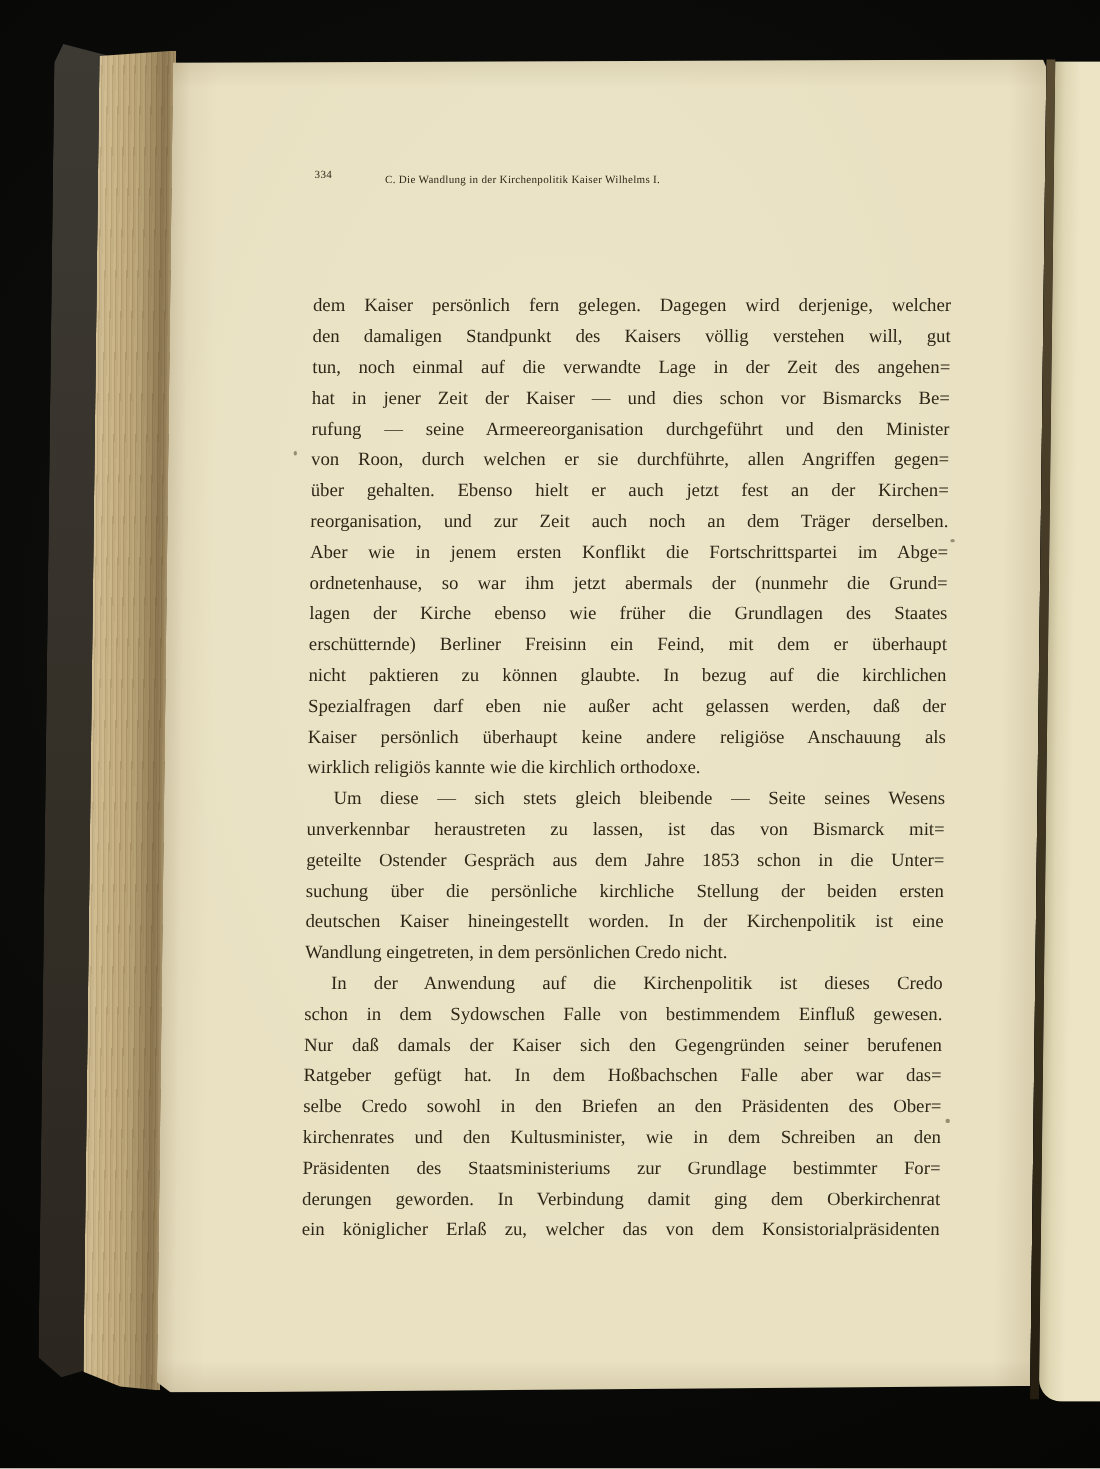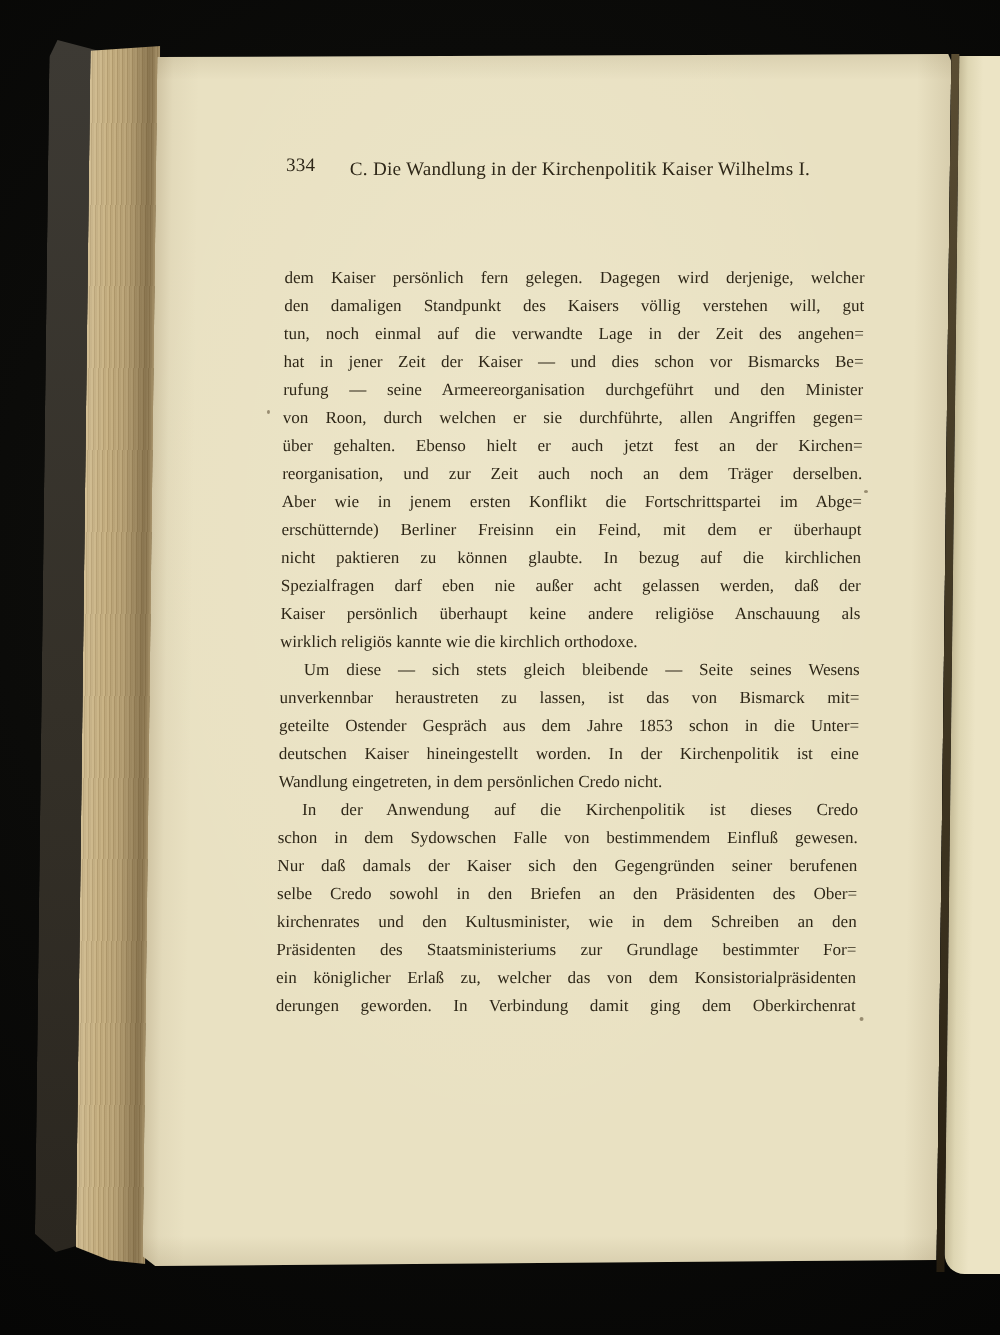--- a/index.html
+++ b/index.html
@@ -53,21 +53,21 @@
     background:
       linear-gradient(90deg, #c5bb97 0px, #ded6b3 9px, #ece4c5 24px),
       #ece4c5;
     border-bottom-left-radius: 20px;
   }
 
   
   .text-area { position: absolute; left: 130px; top: 100px; width: 580px; color: #2e2718; }
   .running-header {
     position: relative; height: 24px; margin-bottom: 28px;
-    font-size: 19px; letter-spacing: 0.3px; white-space: nowrap;
+    font-size: 10px; letter-spacing: 0.3px; white-space: nowrap;
   }
   .page-number { position: absolute; left: 0; top: 0; }
   .header-title { position: absolute; left: 64px; top: 4px; }
 
   .body-text { position: absolute; left: 0; top: 110px; width: 580px; }
   .line {
     height: 28px; line-height: 28px; font-size: 17px;
     text-align: justify; text-align-last: justify;
     white-space: normal; overflow: hidden;
   }
@@ -104,44 +104,48 @@
           <div class="paragraph">
             <div class="line">dem Kaiser persönlich fern gelegen. Dagegen wird derjenige, welcher</div>
             <div class="line">den damaligen Standpunkt des Kaisers völlig verstehen will, gut</div>
             <div class="line">tun, noch einmal auf die verwandte Lage in der Zeit des angehen=</div>
             <div class="line">hat in jener Zeit der Kaiser — und dies schon vor Bismarcks Be=</div>
             <div class="line">rufung — seine Armeereorganisation durchgeführt und den Minister</div>
             <div class="line">von Roon, durch welchen er sie durchführte, allen Angriffen gegen=</div>
             <div class="line">über gehalten. Ebenso hielt er auch jetzt fest an der Kirchen=</div>
             <div class="line">reorganisation, und zur Zeit auch noch an dem Träger derselben.</div>
             <div class="line">Aber wie in jenem ersten Konflikt die Fortschrittspartei im Abge=</div>
+            <div class="line">ordnetenhause, so war ihm jetzt abermals der (nunmehr die Grund=</div>
+            <div class="line">lagen der Kirche ebenso wie früher die Grundlagen des Staates</div>
             <div class="line">erschütternde) Berliner Freisinn ein Feind, mit dem er überhaupt</div>
             <div class="line">nicht paktieren zu können glaubte. In bezug auf die kirchlichen</div>
             <div class="line">Spezialfragen darf eben nie außer acht gelassen werden, daß der</div>
             <div class="line">Kaiser persönlich überhaupt keine andere religiöse Anschauung als</div>
             <div class="line last">wirklich religiös kannte wie die kirchlich orthodoxe.</div>
           </div>
 
           <div class="paragraph">
             <div class="line indent">Um diese — sich stets gleich bleibende — Seite seines Wesens</div>
             <div class="line">unverkennbar heraustreten zu lassen, ist das von Bismarck mit=</div>
             <div class="line">geteilte Ostender Gespräch aus dem Jahre 1853 schon in die Unter=</div>
+            <div class="line">suchung über die persönliche kirchliche Stellung der beiden ersten</div>
             <div class="line">deutschen Kaiser hineingestellt worden. In der Kirchenpolitik ist eine</div>
             <div class="line last">Wandlung eingetreten, in dem persönlichen Credo nicht.</div>
           </div>
 
           <div class="paragraph">
             <div class="line indent">In der Anwendung auf die Kirchenpolitik ist dieses Credo</div>
             <div class="line">schon in dem Sydowschen Falle von bestimmendem Einfluß gewesen.</div>
             <div class="line">Nur daß damals der Kaiser sich den Gegengründen seiner berufenen</div>
+            <div class="line">Ratgeber gefügt hat. In dem Hoßbachschen Falle aber war das=</div>
             <div class="line">selbe Credo sowohl in den Briefen an den Präsidenten des Ober=</div>
             <div class="line">kirchenrates und den Kultusminister, wie in dem Schreiben an den</div>
             <div class="line">Präsidenten des Staatsministeriums zur Grundlage bestimmter For=</div>
+            <div class="line">derungen geworden. In Verbindung damit ging dem Oberkirchenrat</div>
             <div class="line">ein königlicher Erlaß zu, welcher das von dem Konsistorialpräsidenten</div>
-            <div class="line">derungen geworden. In Verbindung damit ging dem Oberkirchenrat</div>
           </div>
         </div>
       </div>
     </div>
 
     <div class="gutter"></div>
     <div class="page-right"></div>
   </div>
 </div>
 

